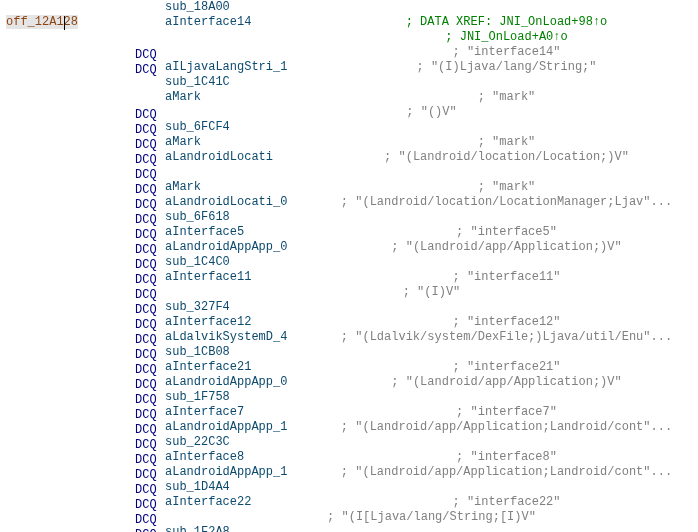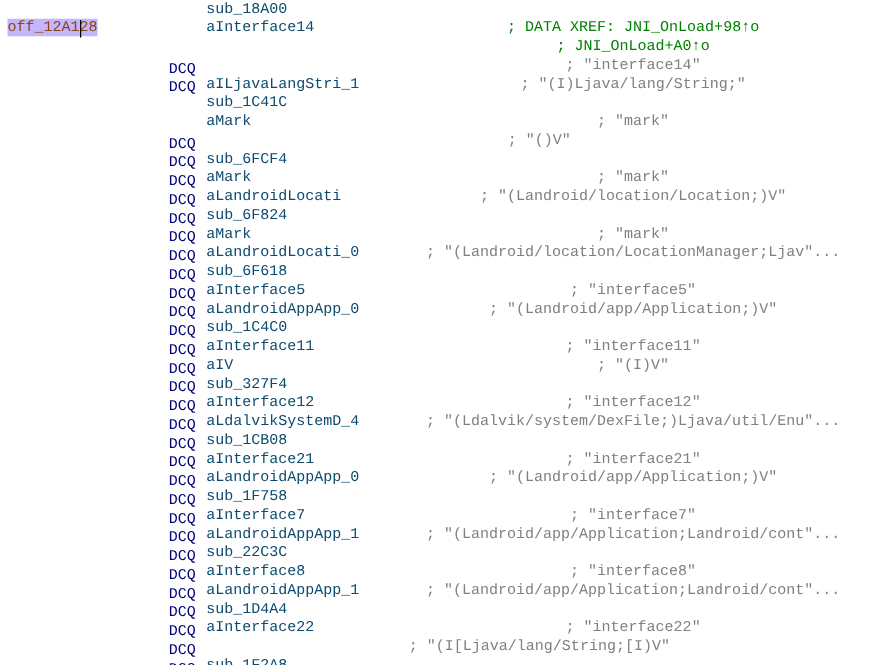--- a/index.html
+++ b/index.html
@@ -25,21 +25,21 @@
       width: 30px;
     }
     .operand-col {
       width: 150px;
     }
     .comment-col {
       flex: 1;
       text-align: center;
     }
     .highlighted {
-      background: #c4b5fd;
+      background: #e5e5e5;
     }
     .label-txt {
       color: #8B4513;
     }
     .mnemonic {
       color: #000080;
       margin-top: 48px;
     }
     .operand {
       color: #0c4a6e;
@@ -65,29 +65,29 @@
     <div class="line"><span class="label-col"><span><span class="highlighted label-txt">off_12A1</span><span style="position: relative;"><span class="cursor-bar" style="left: 0px; top: 1px;"></span></span><span class="highlighted label-txt">28</span></span></span><span class="mnemonic-col mnemonic">DCQ</span><span class="operand-col operand">aInterface14</span><span class="comment-col xref">; DATA XREF: JNI_OnLoad+98↑o</span></div>
     <div class="line"><span class="label-col"></span><span class="mnemonic-col mnemonic"></span><span class="operand-col operand"></span><span class="comment-col xref">; JNI_OnLoad+A0↑o</span></div>
     <div class="line"><span class="label-col"></span><span class="mnemonic-col mnemonic"></span><span class="operand-col operand"></span><span class="comment-col comment">; "interface14"</span></div>
     <div class="line"><span class="label-col"></span><span class="mnemonic-col mnemonic">DCQ</span><span class="operand-col operand">aILjavaLangStri_1</span><span class="comment-col comment">; "(I)Ljava/lang/String;"</span></div>
     <div class="line"><span class="label-col"></span><span class="mnemonic-col mnemonic">DCQ</span><span class="operand-col operand">sub_1C41C</span><span class="comment-col comment"></span></div>
     <div class="line"><span class="label-col"></span><span class="mnemonic-col mnemonic">DCQ</span><span class="operand-col operand">aMark</span><span class="comment-col comment">; "mark"</span></div>
     <div class="line"><span class="label-col"></span><span class="mnemonic-col mnemonic">DCQ</span><span class="comment-col comment">; "()V"</span></div>
     <div class="line"><span class="label-col"></span><span class="mnemonic-col mnemonic">DCQ</span><span class="operand-col operand">sub_6FCF4</span><span class="comment-col comment"></span></div>
     <div class="line"><span class="label-col"></span><span class="mnemonic-col mnemonic">DCQ</span><span class="operand-col operand">aMark</span><span class="comment-col comment">; "mark"</span></div>
     <div class="line"><span class="label-col"></span><span class="mnemonic-col mnemonic">DCQ</span><span class="operand-col operand">aLandroidLocati</span><span class="comment-col comment">; "(Landroid/location/Location;)V"</span></div>
-    <div class="line"><span class="label-col"></span><span class="mnemonic-col mnemonic">DCQ</span><span class="operand-col operand">sub_6F824</span><span class="comment-col comment"></span></div>
+    <div class="line"><span class="label-col"></span><span class="mnemonic-col mnemonic">DCQ</span><span class="comment-col comment"></span></div>
     <div class="line"><span class="label-col"></span><span class="mnemonic-col mnemonic">DCQ</span><span class="operand-col operand">aMark</span><span class="comment-col comment">; "mark"</span></div>
     <div class="line"><span class="label-col"></span><span class="mnemonic-col mnemonic">DCQ</span><span class="operand-col operand">aLandroidLocati_0</span><span class="comment-col comment">; "(Landroid/location/LocationManager;Ljav"...</span></div>
     <div class="line"><span class="label-col"></span><span class="mnemonic-col mnemonic">DCQ</span><span class="operand-col operand">sub_6F618</span><span class="comment-col comment"></span></div>
     <div class="line"><span class="label-col"></span><span class="mnemonic-col mnemonic">DCQ</span><span class="operand-col operand">aInterface5</span><span class="comment-col comment">; "interface5"</span></div>
     <div class="line"><span class="label-col"></span><span class="mnemonic-col mnemonic">DCQ</span><span class="operand-col operand">aLandroidAppApp_0</span><span class="comment-col comment">; "(Landroid/app/Application;)V"</span></div>
     <div class="line"><span class="label-col"></span><span class="mnemonic-col mnemonic">DCQ</span><span class="operand-col operand">sub_1C4C0</span><span class="comment-col comment"></span></div>
     <div class="line"><span class="label-col"></span><span class="mnemonic-col mnemonic">DCQ</span><span class="operand-col operand">aInterface11</span><span class="comment-col comment">; "interface11"</span></div>
-    <div class="line"><span class="label-col"></span><span class="mnemonic-col mnemonic">DCQ</span><span class="operand-col operand">aIV</span><span class="comment-col comment">; "(I)V"</span></div>
+    <div class="line"><span class="label-col"></span><span class="mnemonic-col mnemonic">DCQ</span><span class="comment-col comment">; "(I)V"</span></div>
     <div class="line"><span class="label-col"></span><span class="mnemonic-col mnemonic">DCQ</span><span class="operand-col operand">sub_327F4</span><span class="comment-col comment"></span></div>
     <div class="line"><span class="label-col"></span><span class="mnemonic-col mnemonic">DCQ</span><span class="operand-col operand">aInterface12</span><span class="comment-col comment">; "interface12"</span></div>
     <div class="line"><span class="label-col"></span><span class="mnemonic-col mnemonic">DCQ</span><span class="operand-col operand">aLdalvikSystemD_4</span><span class="comment-col comment">; "(Ldalvik/system/DexFile;)Ljava/util/Enu"...</span></div>
     <div class="line"><span class="label-col"></span><span class="mnemonic-col mnemonic">DCQ</span><span class="operand-col operand">sub_1CB08</span><span class="comment-col comment"></span></div>
     <div class="line"><span class="label-col"></span><span class="mnemonic-col mnemonic">DCQ</span><span class="operand-col operand">aInterface21</span><span class="comment-col comment">; "interface21"</span></div>
     <div class="line"><span class="label-col"></span><span class="mnemonic-col mnemonic">DCQ</span><span class="operand-col operand">aLandroidAppApp_0</span><span class="comment-col comment">; "(Landroid/app/Application;)V"</span></div>
     <div class="line"><span class="label-col"></span><span class="mnemonic-col mnemonic">DCQ</span><span class="operand-col operand">sub_1F758</span><span class="comment-col comment"></span></div>
     <div class="line"><span class="label-col"></span><span class="mnemonic-col mnemonic">DCQ</span><span class="operand-col operand">aInterface7</span><span class="comment-col comment">; "interface7"</span></div>
     <div class="line"><span class="label-col"></span><span class="mnemonic-col mnemonic">DCQ</span><span class="operand-col operand">aLandroidAppApp_1</span><span class="comment-col comment">; "(Landroid/app/Application;Landroid/cont"...</span></div>
     <div class="line"><span class="label-col"></span><span class="mnemonic-col mnemonic">DCQ</span><span class="operand-col operand">sub_22C3C</span><span class="comment-col comment"></span></div>

